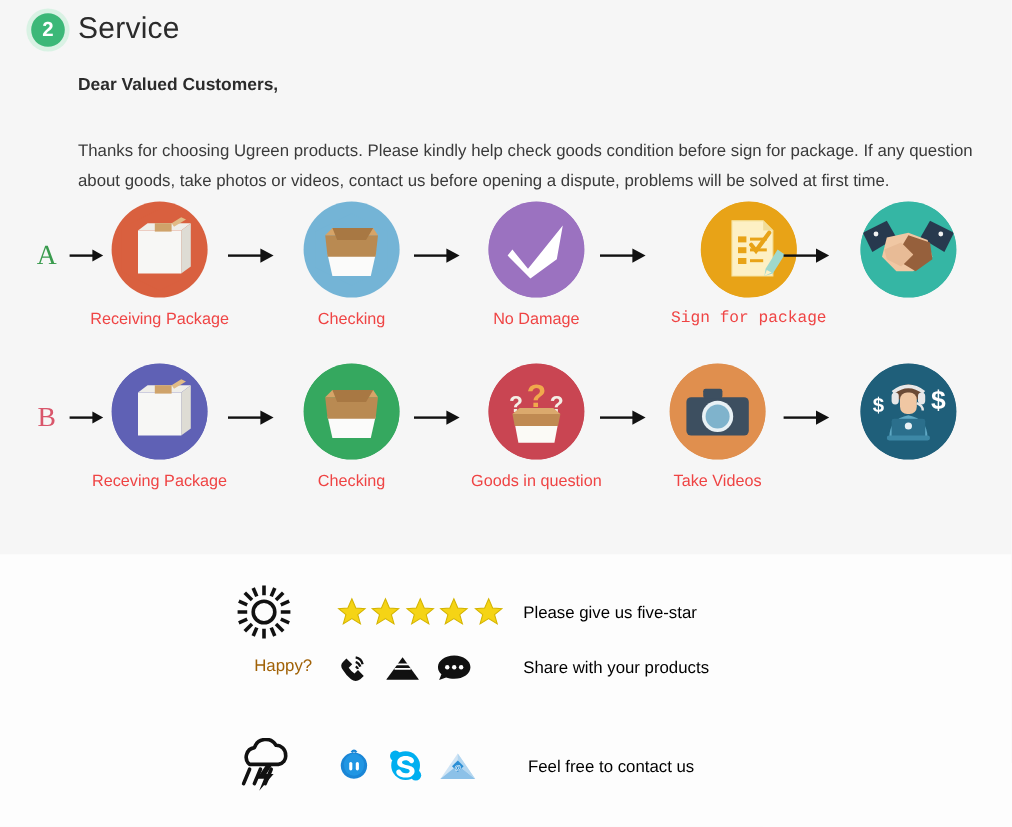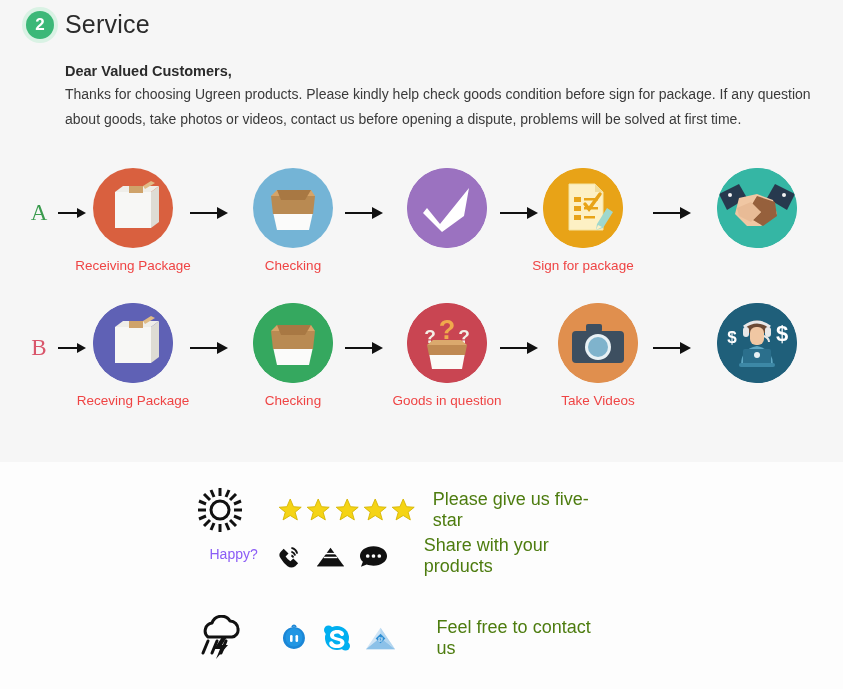--- a/index.html
+++ b/index.html
@@ -40,21 +40,21 @@
   }
   .badge-glow .badge { position:relative; z-index:1; }
   #page-title { font-size:25px; color:#2b2b2b; font-weight:400; letter-spacing:.2px; }
 
   
   #salutation {
     position:absolute; left:65px; top:63px;
     font-size:14.5px; font-weight:bold; color:#2b2b2b;
   }
   #intro {
-    position:absolute; left:65px; top:82px; width:772px;
+    position:absolute; left:65px; top:113px; width:772px;
     font-size:14px; line-height:25px; color:#3a3a3a;
   }
 
   
   .flow-row { position:absolute; left:0; width:843px; height:120px; }
   #row-a { top:168px; }
   #row-b { top:303px; }
 
   .row-label {
     position:absolute; top:32px; width:26px; text-align:center;
@@ -85,23 +85,23 @@
   }
   .step-label {
     margin-top:9px; font-size:13.5px; color:#ef4444; line-height:18px;
     white-space:pre-line;
   }
 
   
   #panel { position:absolute; left:192px; top:482px; width:420px; }
   .prow { display:flex; align-items:center; }
   .mood { width:88px; text-align:center; }
-  .mood-label { font-size:14px; color:#8b5cf6; margin-top:2px; }
+  .mood-label { font-size:14px; color:#a16207; margin-top:2px; }
   .icons-cell { width:128px; display:flex; align-items:center; gap:12px; }
-  .msg { font-size:18px; color:#4d7c0f; }
+  .msg { font-size:14px; color:#000000;text-align:center; }
 
   svg { display:block; }
 </style>
 </head>
 <body>
 
 <div id="top-band"></div>
 <div id="bottom-band"></div>
 
 <div id="header">
@@ -159,28 +159,29 @@
       <i class="head"></i>
     </div>
 
   <div class="step" style="left:362px;">
     <div class="circle" style="background:#9b72c0">
       <svg width="80" height="80" viewBox="0 0 80 80">
         <circle cx="40" cy="40" r="40" fill="#9b72c0"></circle>
         <path d="M20 40 L33 56 L62 20 L57 48 L35 64 L16 45 Z" fill="#ffffff"></path>
       </svg>
     </div>
+    <div class="step-label">No Damage</div>
   </div>
 
   <div class="arrow" style="left:500px;">
       <i class="shaft"></i>
       <i class="head"></i>
     </div>
 
-  <div class="step" style="left:498px;">
+  <div class="step" style="left:539px;font-family:Liberation Mono, monospace;">
     <div class="circle" style="background:#e8a317">
       <svg width="80" height="80" viewBox="0 0 80 80">
         <circle cx="40" cy="40" r="40" fill="#e8a317"></circle>
         <polygon points="26,16 52,16 60,24 60,62 26,62" fill="#fdf0c4" stroke="#f5e3a0" stroke-width="1"></polygon>
         <polygon points="52,16 60,24 52,24" fill="#f0dc9a"></polygon>
         <rect x="31" y="29" width="7" height="5" fill="#e8a317"></rect>
         <rect x="31" y="38" width="7" height="5" fill="#e8a317"></rect>
         <rect x="31" y="47" width="7" height="5" fill="#e8a317"></rect>
         <rect x="41" y="30" width="14" height="2.5" fill="#e8a317"></rect>
         <rect x="41" y="39" width="14" height="2.5" fill="#e8a317"></rect>

